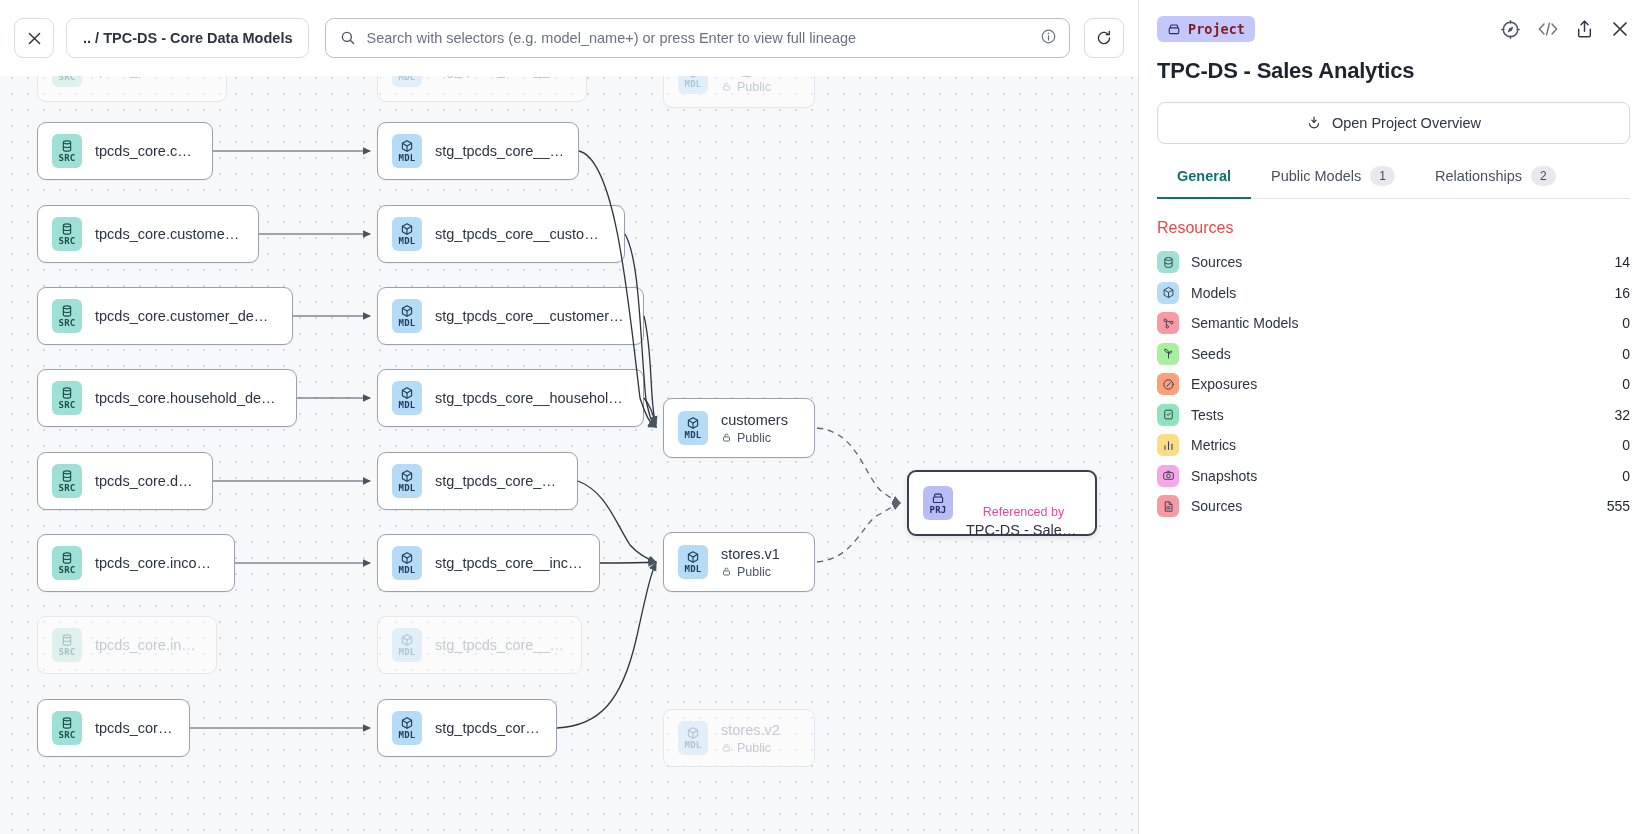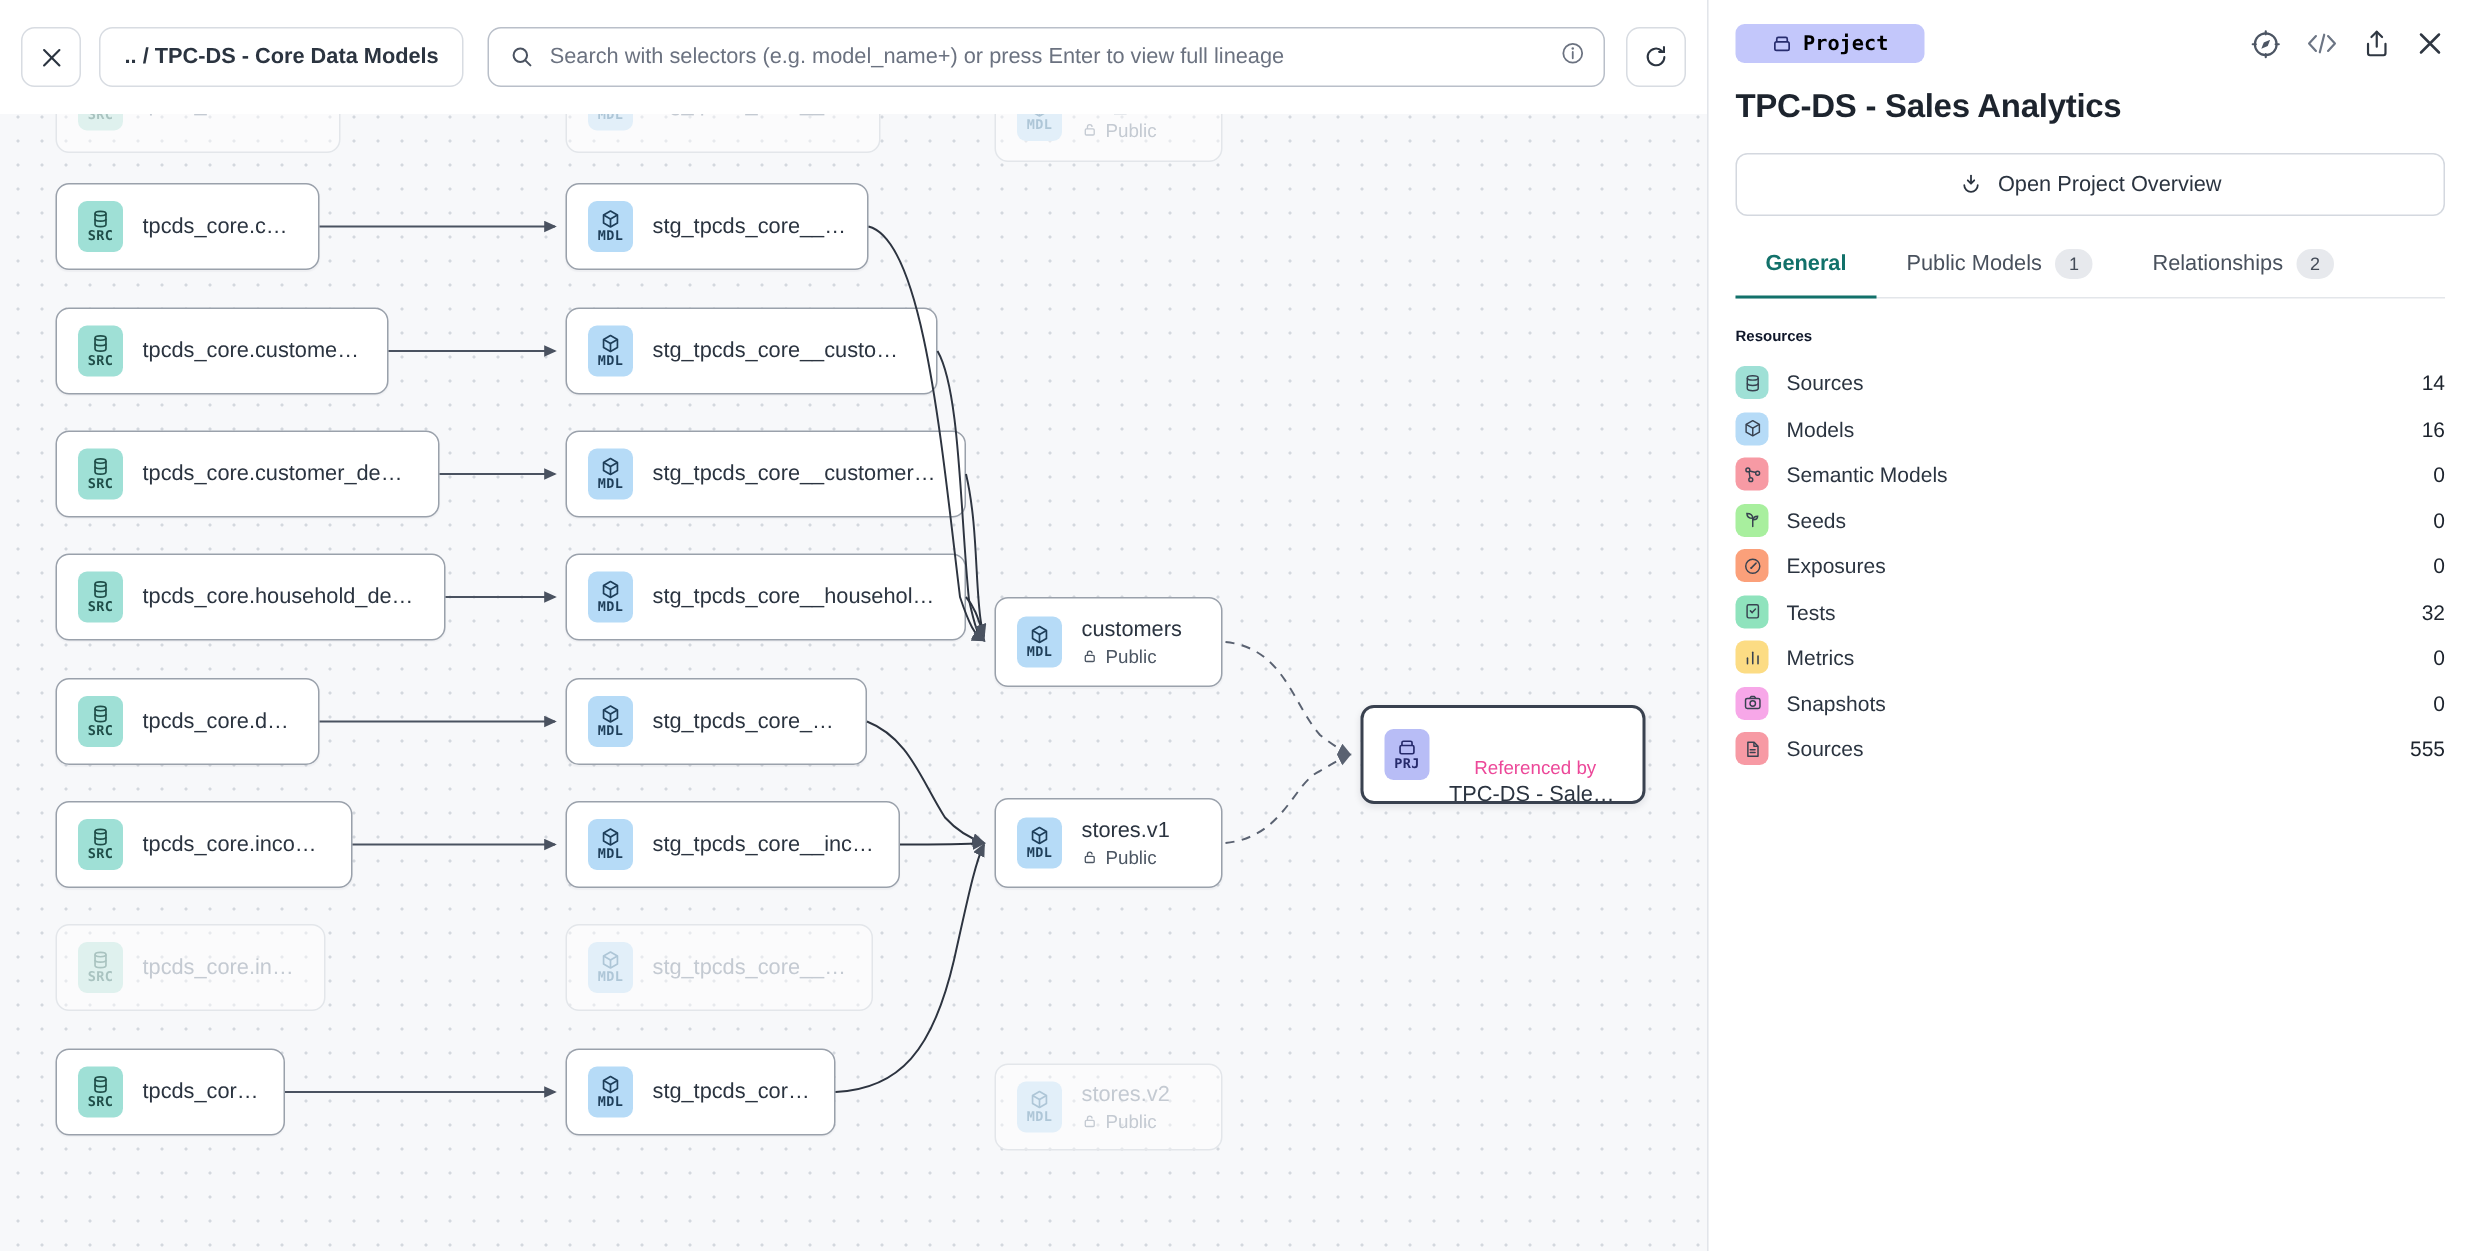--- a/index.html
+++ b/index.html
@@ -125,22 +125,22 @@
     background: #ffffff;
     display: flex; flex-direction: column;
   }
   .panel-top {
     display: flex; align-items: center;
     padding: 16px 18px 0 18px;
     gap: 8px;
   }
   .chip {
     display: inline-flex; align-items: center; gap: 7px;
-    background: #c3c7fb; color: #000000;
-    border-radius: 6px; padding: 5px 24px;
+    background: #c3c7fb; color: #7f1d1d;
+    border-radius: 6px; padding: 5px 10px;
     font-size: 13.5px; font-weight: 700;
     font-family: "DejaVu Sans Mono", monospace;
     cursor: pointer;
   }
   .panel-actions { margin-left: auto; display: flex; align-items: center; gap: 16px; }
   .panel-actions .ico { cursor: pointer; display: flex; color: #5b6472; }
 
   .panel-body { padding: 16px 18px 0 18px; }
   .proj-title { font-size: 22px; font-weight: 700; color: #1d242e; letter-spacing: -0.2px; }
   .proj-sub { font-size: 13.5px; color: #49515d; margin-top: 7px; }
@@ -167,21 +167,21 @@
   }
   .tab.active { color: #12716a; font-weight: 700; border-bottom-color: #12716a; }
   .tab .count {
     background: #e7e9ed; color: #444c58;
     border-radius: 999px; font-size: 12px;
     padding: 2px 9px; line-height: 1.35;
   }
 
   .section-label {
     margin-top: 20px; padding: 0 18px;
-    font-size: 10px; font-weight: 700; color: #0f172a;
+    font-size: 16px; font-weight: 400; color: #ef4444;
   }
   .res-list { margin-top: 10px; padding: 0 18px; }
   .res-row {
     display: flex; align-items: center;
     height: 30.5px;
     gap: 12px;
   }
   .res-ico {
     flex: none; width: 22px; height: 22px; border-radius: 6px;
     display: flex; align-items: center; justify-content: center;

